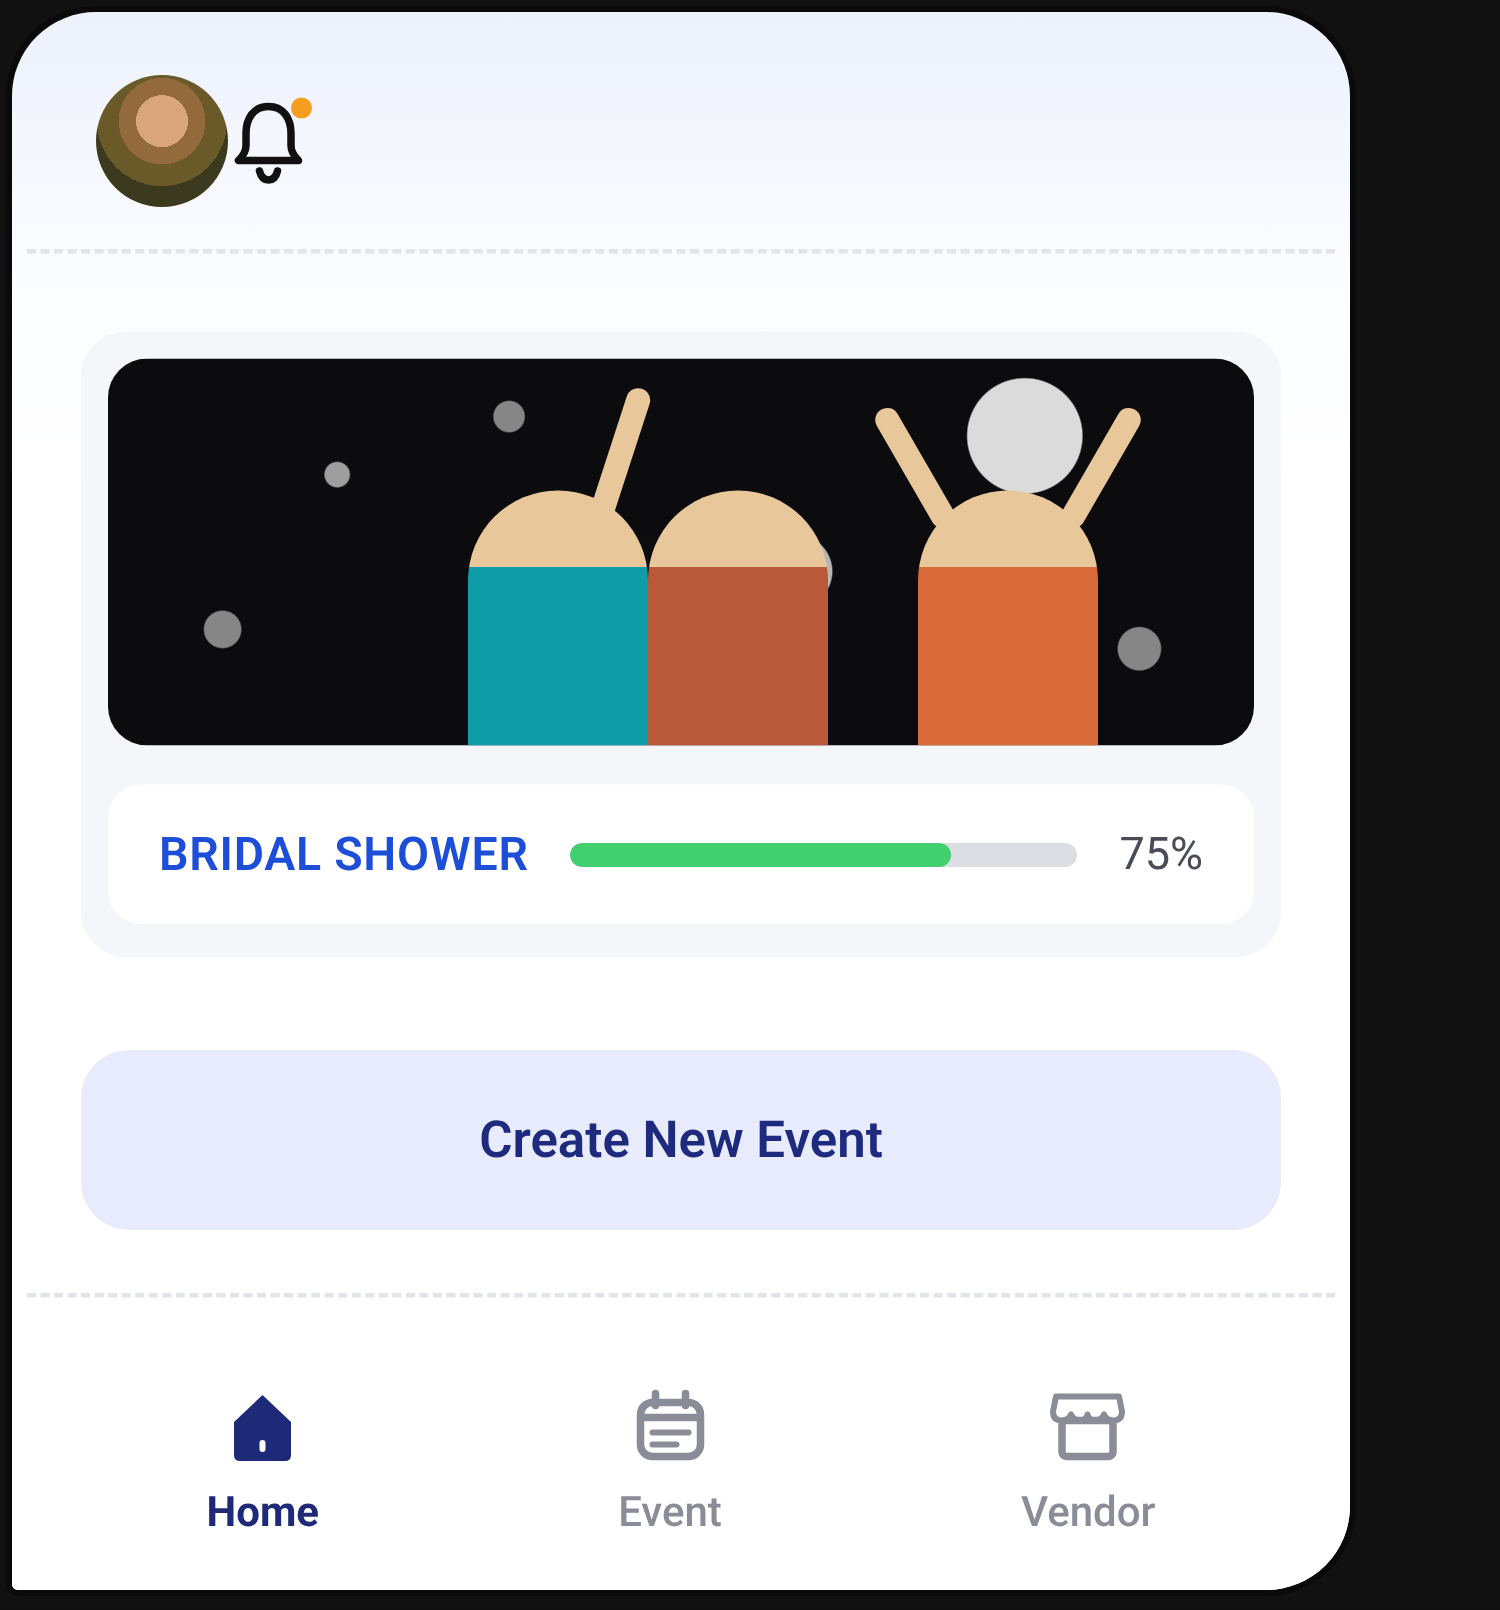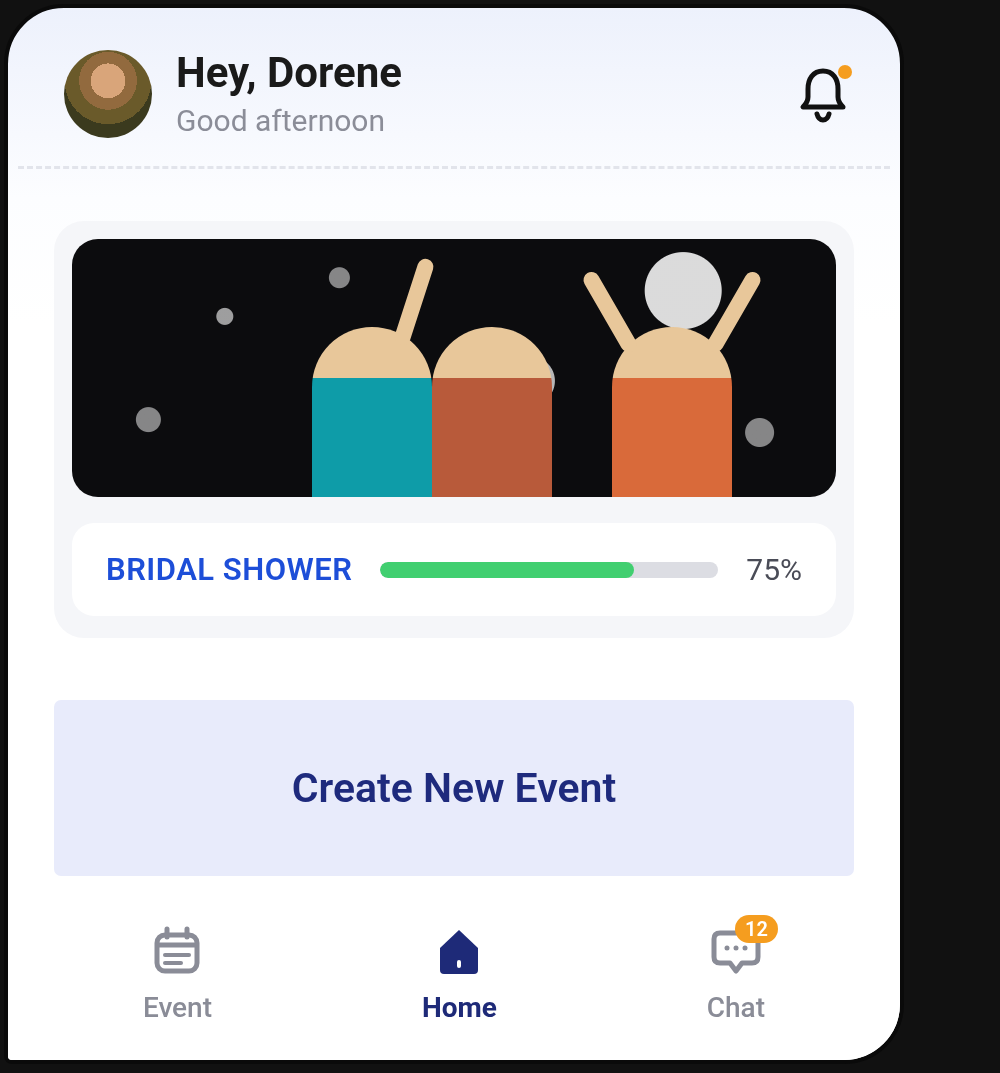--- a/index.html
+++ b/index.html
@@ -50,21 +50,21 @@
   .p3 .arm1 { top: -60px; left: -10px; transform: rotate(-30deg); }
   .p3 .arm2 { top: -60px; right: -10px; transform: rotate(30deg); }
   .progress-row { background: #ffffff; border-radius: 22px; margin-top: 26px; padding: 28px 34px; display: flex; align-items: center; gap: 28px; }
   .progress-row .title { font-size: 31px; font-weight: 600; color: #1d4ed8; letter-spacing: 0.5px; flex: 0 0 auto; }
   .bar { flex: 1; height: 16px; background: #dcdde3; border-radius: 10px; position: relative; overflow: hidden; }
   .bar-fill { position: absolute; left: 0; top: 0; bottom: 0; background: #41cf70; border-radius: 10px; }
   .pct { font-size: 30px; color: #4a4c57; font-weight: 400; }
   
   .create-btn {
     margin-top: 62px; width: 100%; border: none; background: #e8ebfb; color: #1e2a7d;
-    font-size: 41px; font-weight: 600; padding: 64px; border-radius: 7px; cursor: pointer;
+    font-size: 34px; font-weight: 600; padding: 40px; border-radius: 32px; cursor: pointer;
     font-family: inherit;
   }
   
   .dash-sep2 { height: 0; border-top: 3px dashed #e2e4eb; margin: 42px 10px 0 10px; }
   .nav { position: absolute; bottom: 0; left: 0; right: 0; display: flex; justify-content: space-around; align-items: flex-end; padding: 26px 30px 36px 30px; background: #fff; }
   .nav-item { display: flex; flex-direction: column; align-items: center; gap: 12px; cursor: pointer; }
   .nav-item .label { font-size: 28px; color: #8a8c97; font-weight: 500; }
   .nav-item.active .label { color: #1e2a78; font-weight: 700; }
   .nav-icon { width: 56px; height: 56px; display: flex; align-items: center; justify-content: center; position: relative; }
   .badge {
@@ -72,24 +72,20 @@
     font-size: 20px; font-weight: 600; border-radius: 16px; padding: 2px 10px; min-width: 32px; text-align: center;
   }
 </style>
 </head>
 <body>
 
 <div class="frame">
 
   <div class="header">
     <div class="avatar"></div>
-    <div class="greet">
-      <h1>Hey, Dorene</h1>
-      <p>Good afternoon</p>
-    </div>
     <div class="bell-wrap">
       <span>
         <svg width="54" height="58" viewBox="0 0 54 58" fill="none">
           <path d="M27 6 C17 6 12 14 12 24 L12 32 C12 36 10 39 7 42 L47 42 C44 39 42 36 42 32 L42 24 C42 14 37 6 27 6 Z" stroke="#111" stroke-width="5" stroke-linejoin="round" fill="none"></path>
           <path d="M21 49 C22 53 24 55 27 55 C30 55 32 53 33 49" stroke="#111" stroke-width="5" stroke-linecap="round" fill="none"></path>
         </svg>
       </span>
       <span class="bell-dot"></span>
     </div>
   </div>
@@ -119,54 +115,51 @@
     </div>
 
     <button class="create-btn">Create New Event</button>
 
   </div>
 
   <div class="dash-sep2"></div>
 
   <div class="nav">
 
+    <div class="nav-item active">
+      <div class="nav-icon">
+        <svg width="50" height="50" viewBox="0 0 50 50">
+            <path d="M25 4 L6 22 L6 44 Q6 48 10 48 L40 48 Q44 48 44 44 L44 22 Z" fill="#1e2a78"></path>
+            <rect x="23" y="34" width="4" height="8" rx="2" fill="#fff"></rect>
+          </svg>
+      </div>
+      <div class="label">Home</div>
+    </div>
+
     <div class="nav-item">
       <div class="nav-icon">
         <svg width="52" height="52" viewBox="0 0 52 52" fill="none">
             <rect x="6" y="10" width="40" height="36" rx="8" stroke="#8a8c97" stroke-width="5"></rect>
             <line x1="6" y1="20" x2="46" y2="20" stroke="#8a8c97" stroke-width="5"></line>
             <line x1="16" y1="4" x2="16" y2="12" stroke="#8a8c97" stroke-width="5" stroke-linecap="round"></line>
             <line x1="36" y1="4" x2="36" y2="12" stroke="#8a8c97" stroke-width="5" stroke-linecap="round"></line>
             <line x1="14" y1="30" x2="38" y2="30" stroke="#8a8c97" stroke-width="4" stroke-linecap="round"></line>
             <line x1="14" y1="38" x2="30" y2="38" stroke="#8a8c97" stroke-width="4" stroke-linecap="round"></line>
           </svg>
       </div>
       <div class="label">Event</div>
     </div>
 
-    <div class="nav-item active">
-      <div class="nav-icon">
-        <svg width="50" height="50" viewBox="0 0 50 50">
-            <path d="M25 4 L6 22 L6 44 Q6 48 10 48 L40 48 Q44 48 44 44 L44 22 Z" fill="#1e2a78"></path>
-            <rect x="23" y="34" width="4" height="8" rx="2" fill="#fff"></rect>
-          </svg>
-      </div>
-      <div class="label">Home</div>
-    </div>
 
     <div class="nav-item">
       <div class="nav-icon">
-        <svg width="52" height="52" viewBox="0 0 52 52" fill="none">
-            <path d="M10 8 H42 Q48 8 48 14 V32 Q48 38 42 38 H32 L26 46 L20 38 H10 Q4 38 4 32 V14 Q4 8 10 8 Z" stroke="#8a8c97" stroke-width="5" stroke-linejoin="round"></path>
-            <circle cx="17" cy="23" r="2.5" fill="#8a8c97"></circle>
-            <circle cx="26" cy="23" r="2.5" fill="#8a8c97"></circle>
-            <circle cx="35" cy="23" r="2.5" fill="#8a8c97"></circle>
+        <svg width="54" height="52" viewBox="0 0 54 52" fill="none">
+            <path d="M6 6 H48 L50 16 Q50 22 44 22 Q40 22 38 18 Q36 22 32 22 Q28 22 27 18 Q26 22 22 22 Q18 22 16 18 Q14 22 10 22 Q4 22 4 16 Z" stroke="#8a8c97" stroke-width="4" stroke-linejoin="round"></path>
+            <rect x="10" y="22" width="34" height="24" rx="3" stroke="#8a8c97" stroke-width="5"></rect>
           </svg>
-        <div class="badge">12</div>
       </div>
-      <div class="label">Chat</div>
+      <div class="label">Vendor</div>
     </div>
-
 
 
   </div>
 
 </div>
 
 </body></html>

